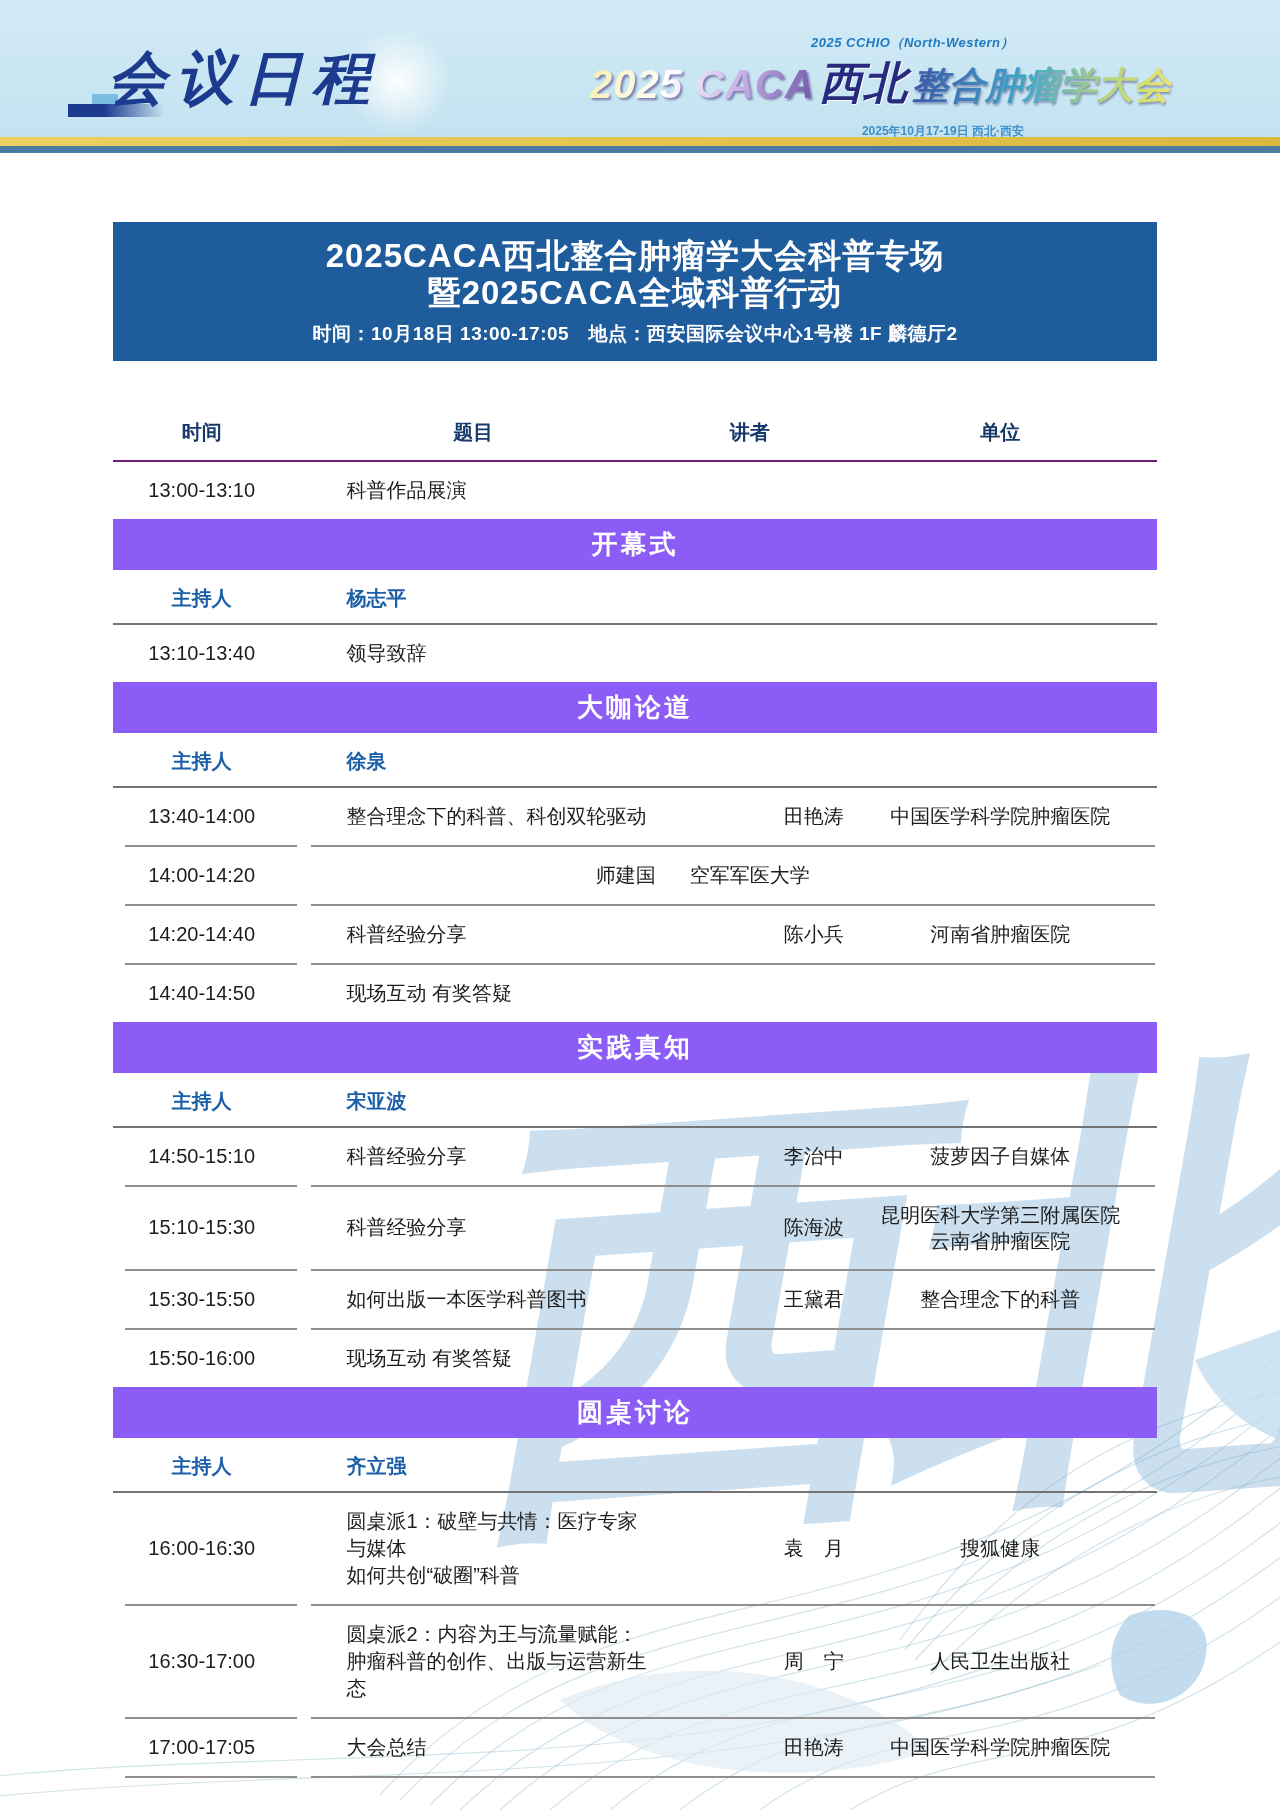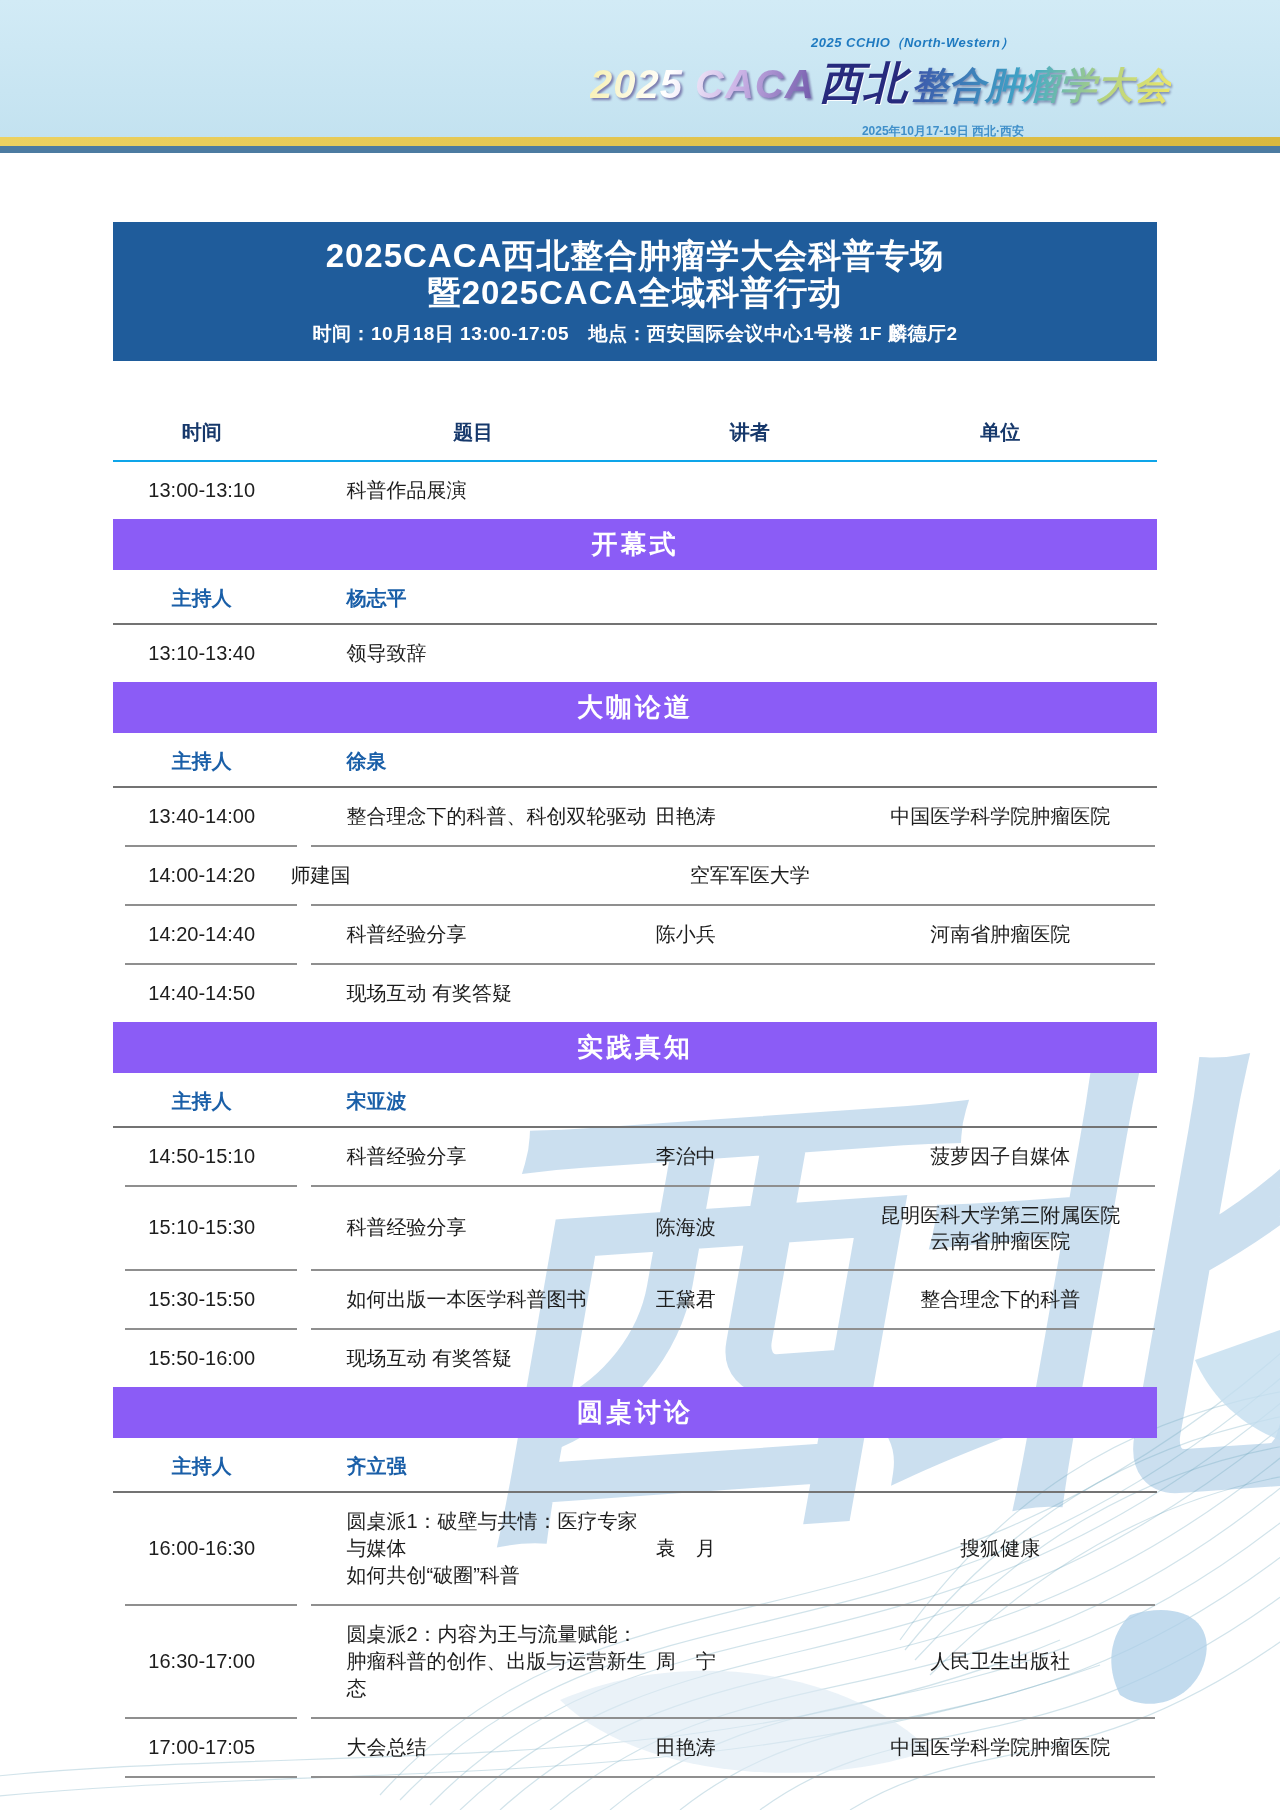--- a/index.html
+++ b/index.html
@@ -66,28 +66,28 @@
   
   .agenda{position:absolute;left:113px;top:222px;width:1044px;z-index:2;}
   .sched-header{
     background:#1f5c9b;color:#ffffff;text-align:center;
     padding:16px 10px 14px;
   }
   .sched-title{font-size:33px;font-weight:bold;line-height:1.12;letter-spacing:1px;}
   .sched-meta{margin-top:9px;font-size:19px;font-weight:bold;letter-spacing:.5px;}
   .grid4{display:grid;grid-template-columns:17% 35% 18% 30%;}
   .cols-header{
-    margin-top:58px;padding-bottom:14px;border-bottom:2px solid #0ea5e9;
+    margin-top:58px;padding-bottom:14px;border-bottom:2px solid #701a75;
     color:#16386b;font-weight:bold;font-size:20px;
   }
   .cols-header .col{text-align:center;}
   .cell{font-size:20px;color:#1d1d1d;}
   .cell-time{text-align:center;}
   .cell-title{text-align:left;padding-left:56px;white-space:pre-line;line-height:1.35;}
-  .cell-speaker{text-align:left;white-space:pre-line;}
+  .cell-speaker{text-align:right;white-space:pre-line;}
   .cell-org{text-align:center;white-space:pre-line;line-height:1.3;}
   .row-item{padding:15px 0;align-items:center;}
   .row-section{
     background:#8b5cf6;color:#ffffff;text-align:center;
     font-size:26px;font-weight:bold;letter-spacing:3px;
     padding:8px 0;
   }
   .row-host{
     padding:15px 0 11px;border-bottom:2px solid #737373;align-items:center;
   }
@@ -118,20 +118,28 @@
     <path d="M905,1650 C1010,1520 1130,1445 1290,1415"></path>
     <path d="M915,1660 C1020,1545 1140,1470 1290,1445"></path>
     <path d="M930,1675 C1035,1570 1150,1500 1290,1475"></path>
   </g>
   <path d="M1130,1615 C1180,1600 1215,1620 1205,1660 C1195,1700 1150,1715 1120,1695 C1105,1665 1110,1635 1130,1615 Z" fill="#aecfe8" fill-opacity="0.75"></path>
   <path d="M1195,1360 L1280,1330 L1280,1440 C1240,1425 1210,1395 1195,1360 Z" fill="#c3ddef" fill-opacity="0.8"></path>
   <path d="M560,1700 C700,1640 860,1680 930,1750 C820,1790 640,1780 560,1700 Z" fill="#dceaf4" fill-opacity="0.6"></path>
 </svg>
 
 <div class="banner">
+  <div class="banner-title-wrap">
+    <div class="step-icon">
+      <div class="s1"></div>
+        <div class="s2"></div>
+        <div class="s3"></div>
+    </div>
+    <div class="banner-title">会议日程</div>
+  </div>
   <div class="logo">
     <div class="logo-badge">2025 CCHIO（North-Western）</div>
     <div class="logo-main">
       <span class="logo-prefix">2025 CACA</span>
       <span class="logo-northwest">西北</span>
       <span class="logo-suffix">整合肿瘤学大会</span>
     </div>
     <div class="logo-subtitle">2025年10月17-19日 西北·西安</div>
   </div>
 </div>

